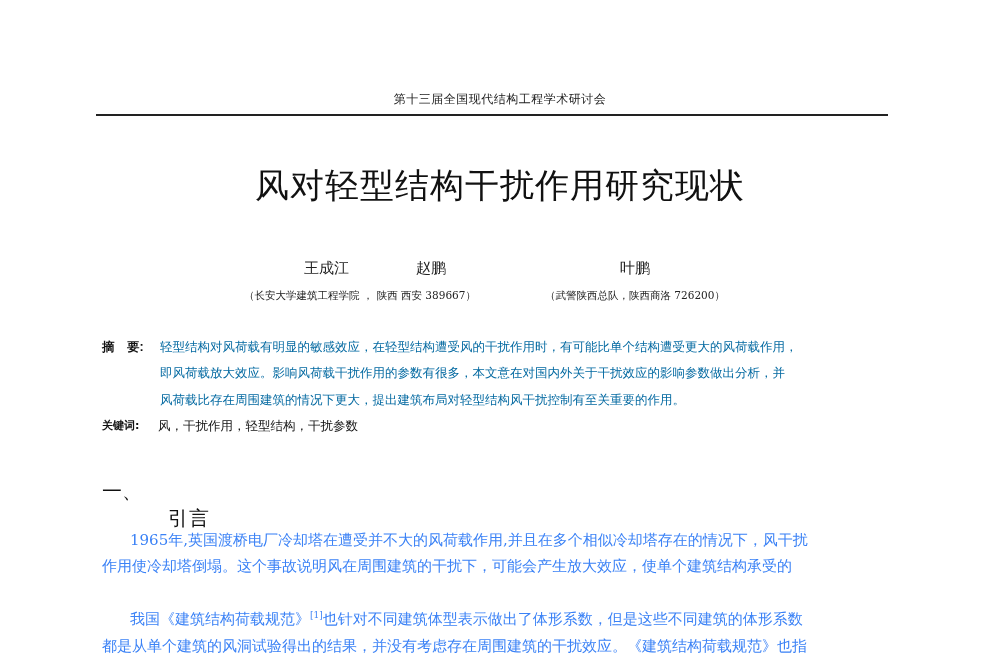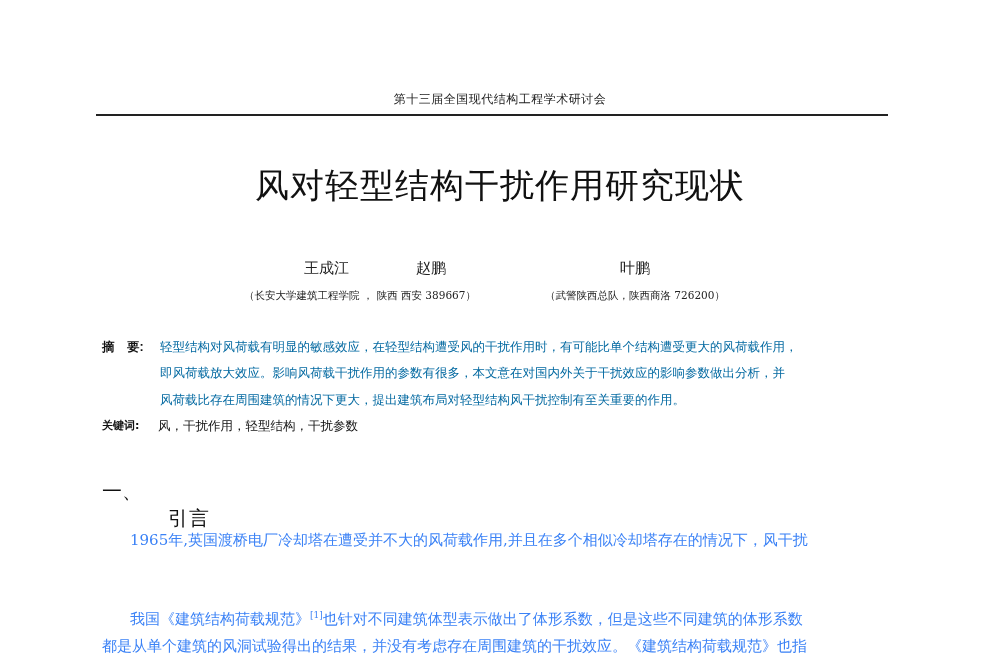--- a/index.html
+++ b/index.html
@@ -155,19 +155,20 @@
   <div class="abstract-line abs-2">即风荷载放大效应。影响风荷载干扰作用的参数有很多，本文意在对国内外关于干扰效应的影响参数做出分析，并</div>
   <div class="abstract-line abs-3">风荷载比存在周围建筑的情况下更大，提出建筑布局对轻型结构风干扰控制有至关重要的作用。</div>
 
   <div class="keywords-label">关键词:</div>
   <div class="keywords-text">风，干扰作用，轻型结构，干扰参数</div>
 
   <div class="section-num">一、</div>
   <div class="section-title">引言</div>
 
   <div class="body-line bl-1">1965年,英国渡桥电厂冷却塔在遭受并不大的风荷载作用,并且在多个相似冷却塔存在的情况下，风干扰</div>
+  <div class="body-line bl-2">作用使冷却塔倒塌。这个事故说明风在周围建筑的干扰下，可能会产生放大效应，使单个建筑结构承受的</div>
   <div class="body-line bl-4">
     <span>我国《建筑结构荷载规范》</span><sup class="cite">[1]</sup><span>也针对不同建筑体型表示做出了体形系数，但是这些不同建筑的体形系数</span>
   </div>
   <div class="body-line bl-5">都是从单个建筑的风洞试验得出的结果，并没有考虑存在周围建筑的干扰效应。《建筑结构荷载规范》也指</div>
   <div class="body-line bl-6">出对于多个建筑特别是相互间距较近时宜考虑风力干扰效应，而具体的干扰系数的取值，只是指出参考类</div>
 
 </div>
 
 </body></html>

